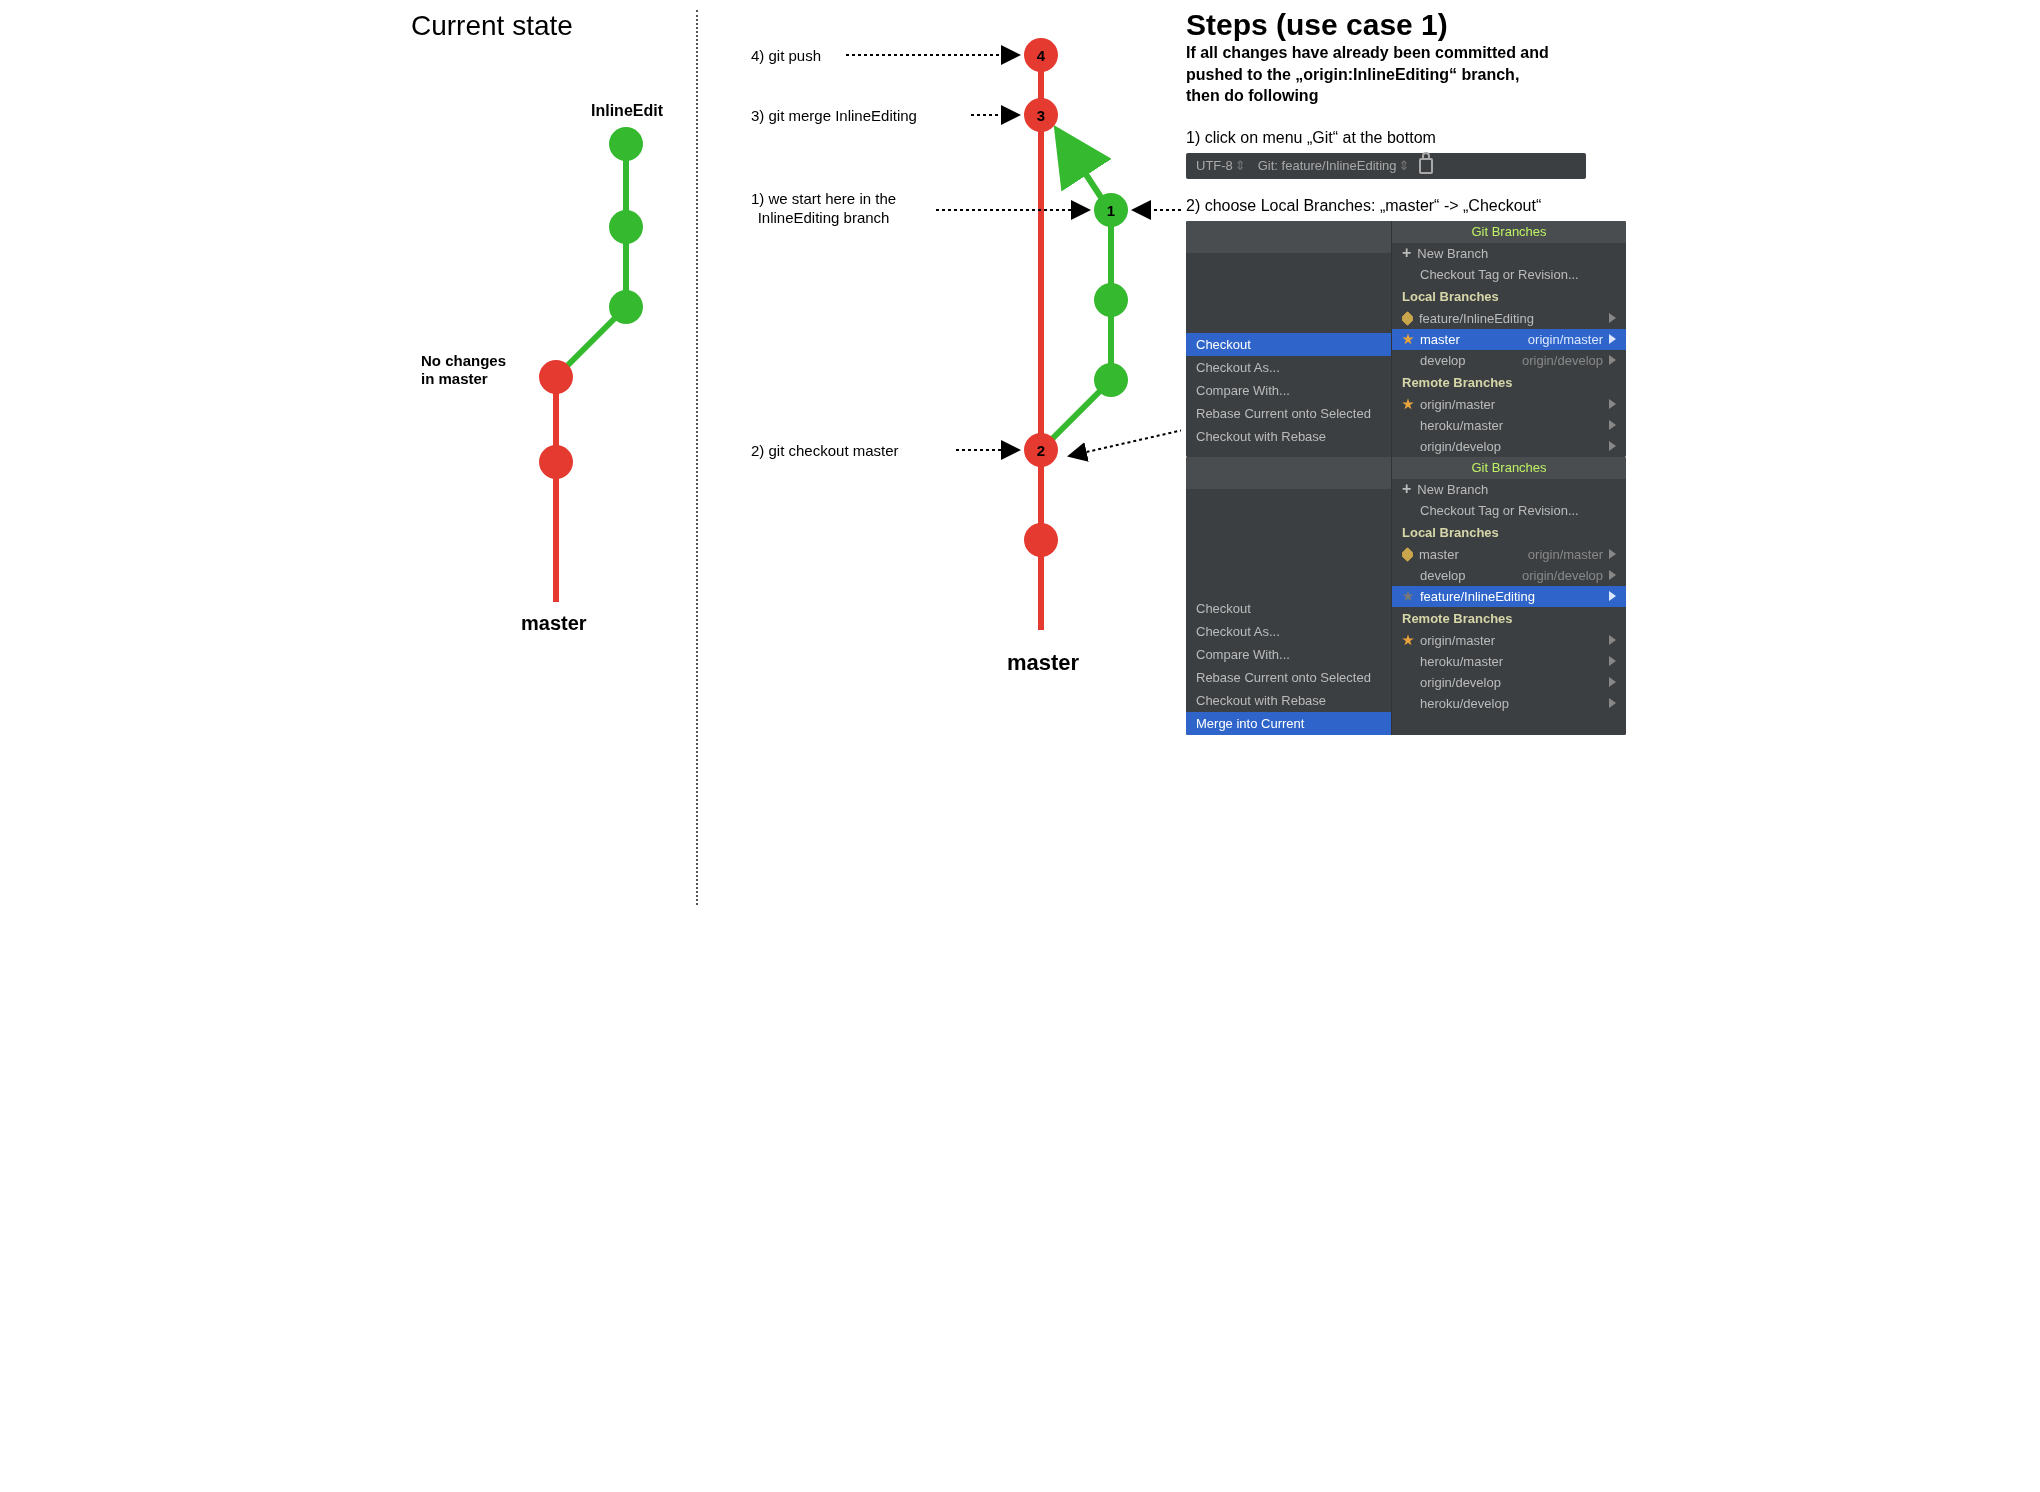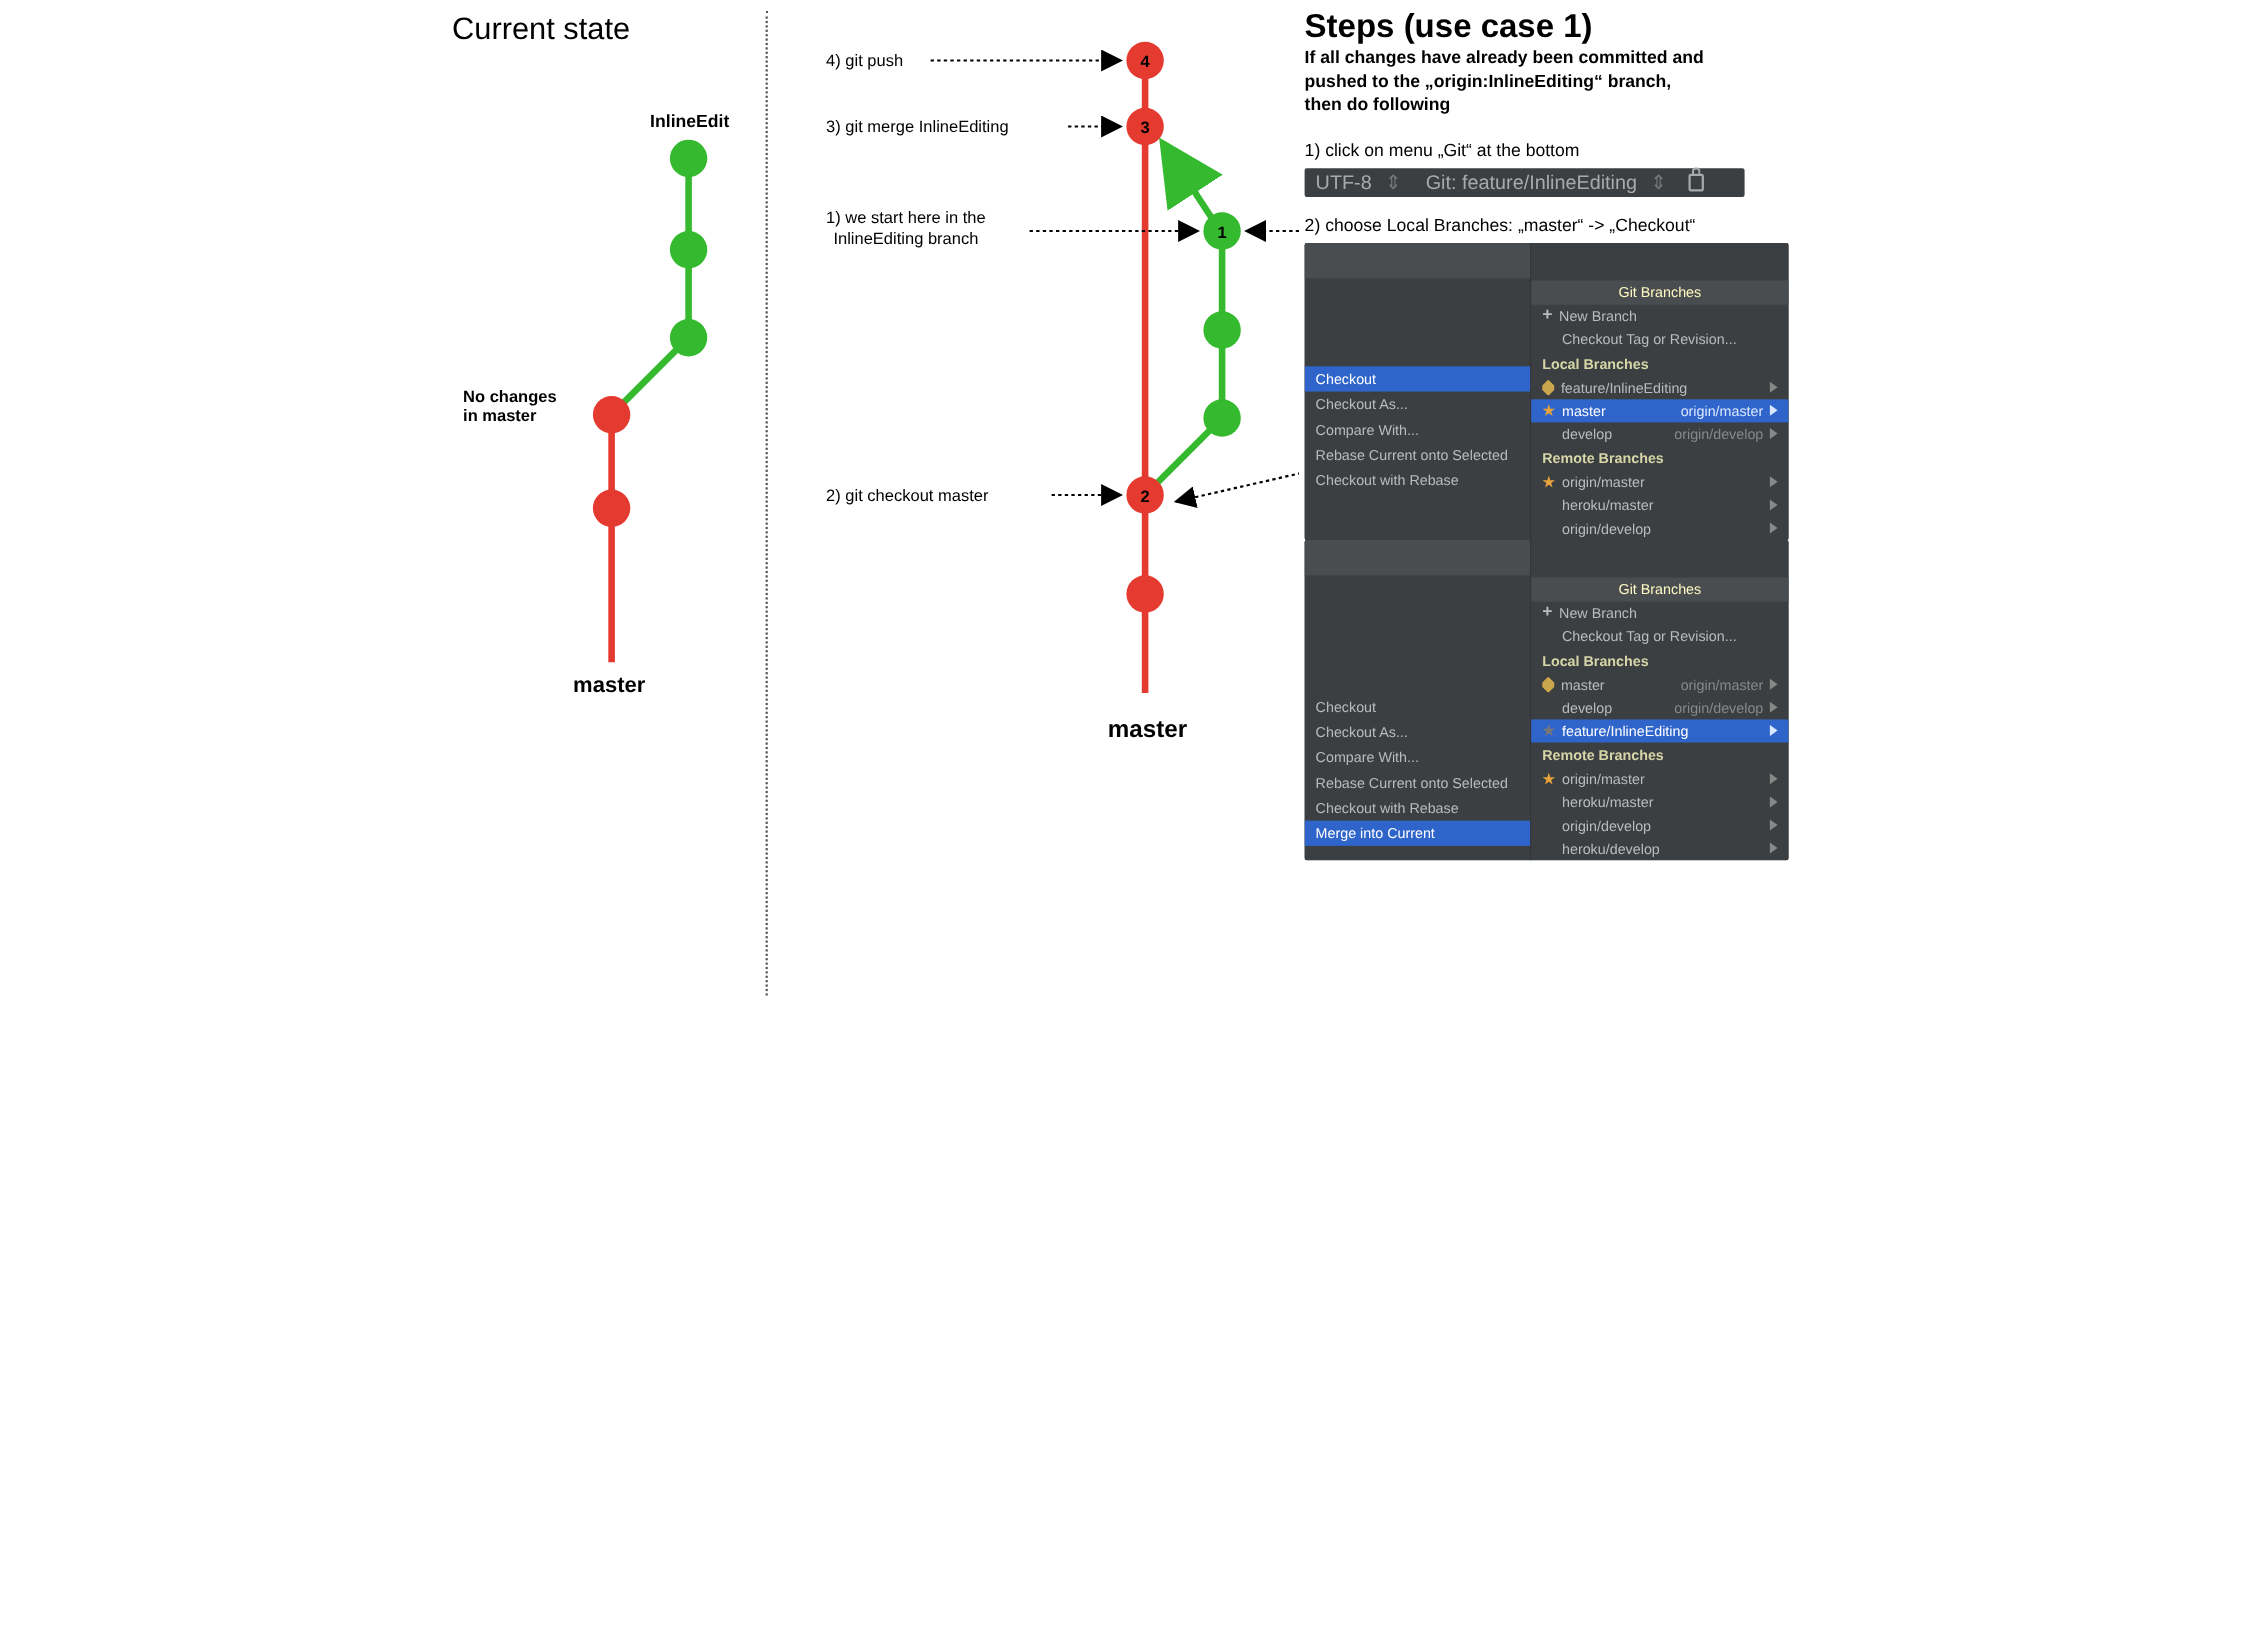--- a/index.html
+++ b/index.html
@@ -4,27 +4,27 @@
 <style>
   html,body{margin:0;padding:0;background:#fff;font-family:Helvetica,Arial,sans-serif;color:#000;}
   .page{width:1258px;height:920px;position:relative;margin:0 auto;}
   .vline-sep{position:absolute;left:305px;top:10px;bottom:15px;width:0;border-left:2px dotted #555;}
   .heading-big{font-size:28px;font-weight:400;}
   .heading-xl{font-size:30px;font-weight:700;}
   .bold{font-weight:700;}
   .col1{position:absolute;left:20px;top:0;width:280px;}
   .col2{position:absolute;left:320px;top:10px;width:470px;}
   .col3{position:absolute;left:795px;top:0;width:455px;}
-  .status-bar{background:#3c3f41;color:#a9a9a9;height:26px;line-height:26px;font-size:18px;padding:0 10px;width:380px;border-radius:2px;display:flex;align-items:center;gap:12px;}
+  .status-bar{background:#3c3f41;color:#a9a9a9;height:26px;line-height:26px;font-size:13px;padding:0 10px;width:380px;border-radius:2px;display:flex;align-items:center;gap:2px;}
   .status-bar .sep{color:#777;}
   .lock{width:10px;height:12px;border:2px solid #a9a9a9;border-radius:2px;position:relative;display:inline-block;margin-left:8px;}
   .lock::before{content:"";position:absolute;top:-8px;left:1px;width:4px;height:6px;border:2px solid #a9a9a9;border-bottom:none;border-radius:6px 6px 0 0;}
   .ide{width:440px;background:#3c3f41;color:#bbbbbb;font-size:13px;border-radius:2px;overflow:hidden;}
   .ide .toolbar{height:32px;background:#4a4d4f;}
-  .ide .title{background:#4a4d4f;height:22px;line-height:22px;text-align:center;color:#fef9c3;font-size:13px;margin-top:34px;}
+  .ide .title{background:#4a4d4f;height:22px;line-height:22px;text-align:center;color:#bef264;font-size:13px;}
   .ide .section{color:#d6d6a8;font-weight:600;padding:4px 10px;}
   .ide .item{padding:3px 10px;display:flex;align-items:center;justify-content:space-between;gap:6px;}
   .ide .item .lbl{display:flex;align-items:center;gap:6px;}
   .ide .item .rgt{color:#888;display:flex;align-items:center;gap:6px;}
   .ide .item.sel{background:#2f65ca;color:#fff;}
   .ide .item.sel .rgt{color:#dbe6ff;}
   .ide .splitwrap{position:relative;display:flex;}
   .ide .left-list{width:205px;background:#3c3f41;border-right:1px solid #313335;}
   .ide .right-list{flex:1;background:#3c3f41;}
   .ide .left-list .item{padding:4px 10px;}

